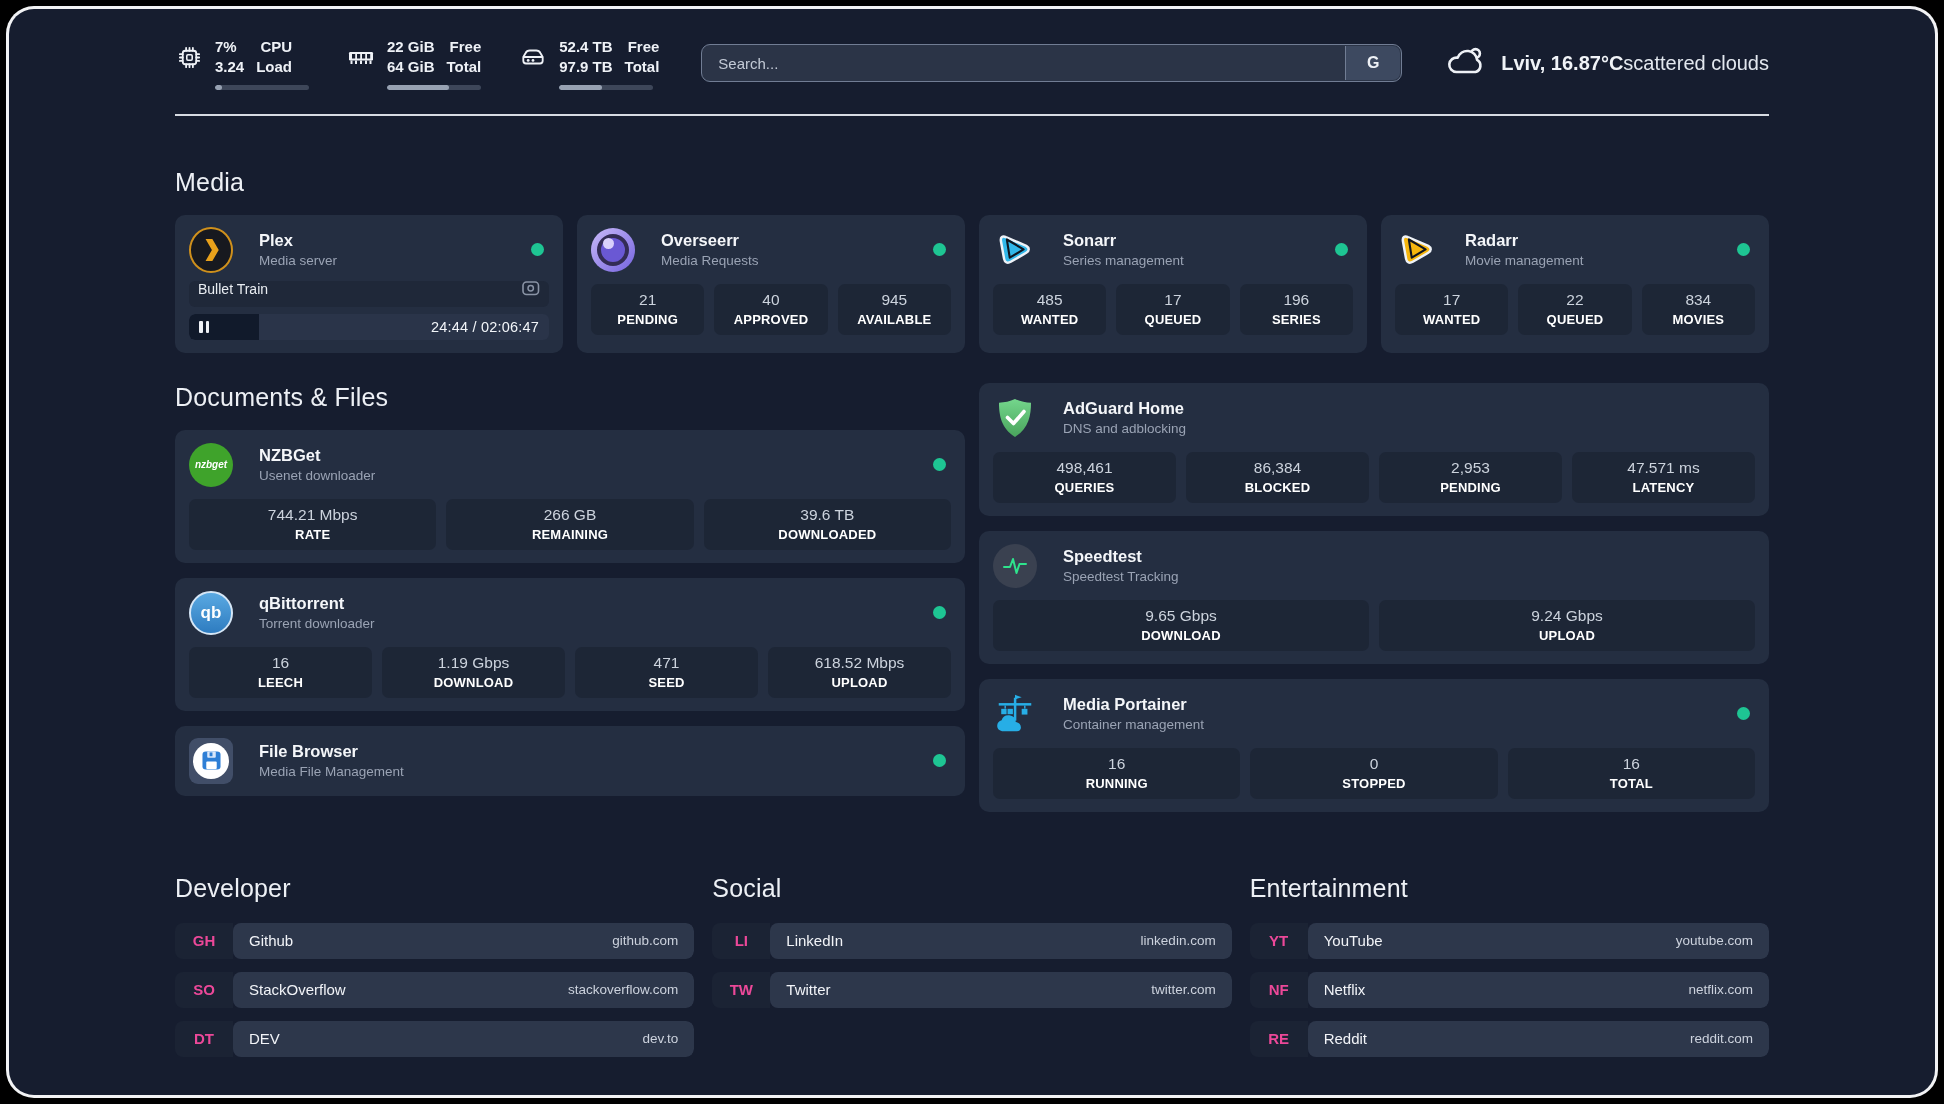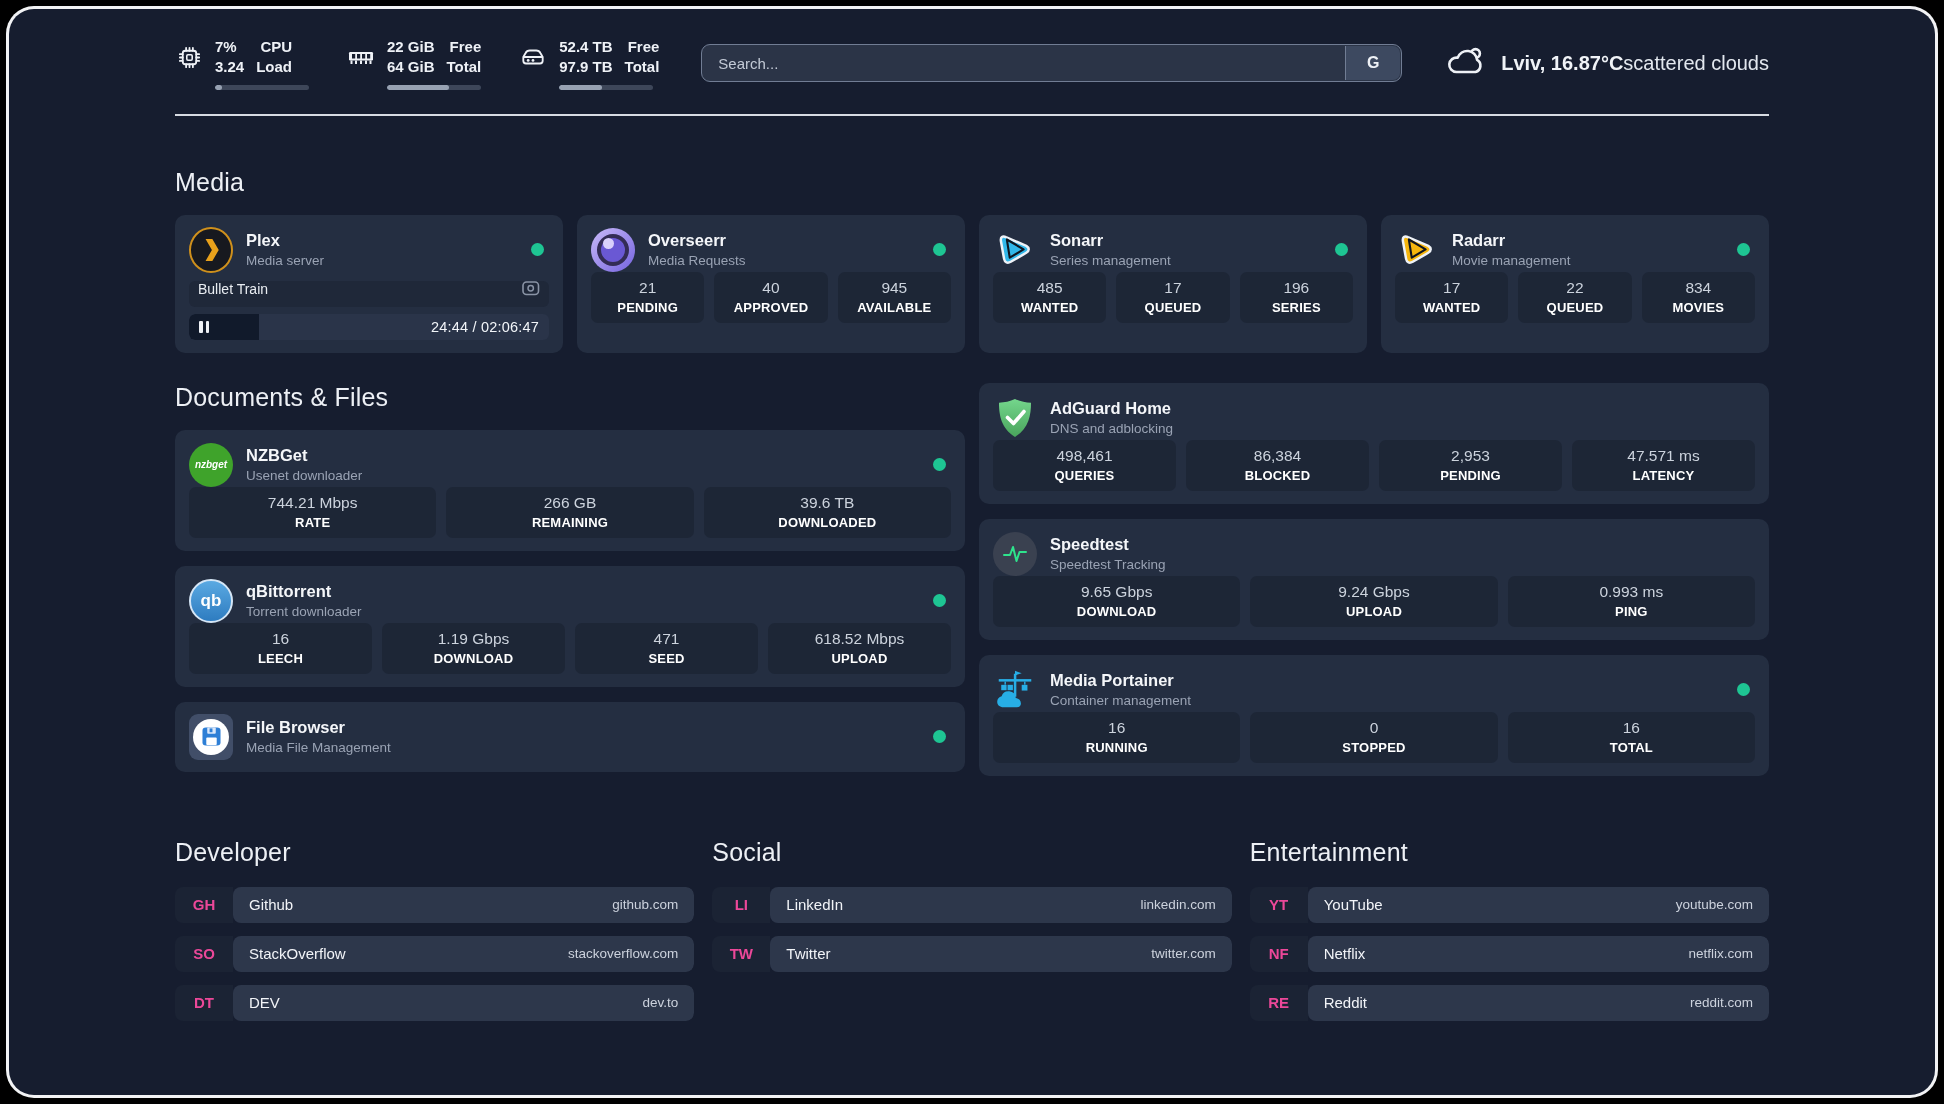--- a/index.html
+++ b/index.html
@@ -37,28 +37,28 @@
   .weather{display:flex;align-items:center;gap:13px;}
   .weather-text{display:flex;flex-direction:row;font-size:20px;line-height:1.4;color:#f0f3f7;font-weight:600;}
   .weather-text .cond{font-weight:400;color:#e3e8ef;}
   .divider{margin-top:24px;border-bottom:2px solid #d7dbe2;}
 
   
   .section-title{font-size:25px;font-weight:400;color:#edf0f5;letter-spacing:0.2px;}
   .media-title{margin:52px 0 18px;}
   .media-grid{display:grid;grid-template-columns:repeat(4,1fr);gap:14px;}
   .card{background:#242e41;border-radius:10px;padding:13px 14px;box-sizing:border-box;}
-  .card-header{display:flex;align-items:center;gap:13px;}
+  .card-header{display:flex;align-items:center;gap:26px;}
   .card-titles{display:flex;flex-direction:column;}
   .card-title{font-size:16.5px;font-weight:700;color:#f4f6f9;}
   .card-sub{font-size:13.5px;color:#9aa3b4;margin-top:3px;}
   .status-dot{width:13px;height:13px;border-radius:50%;background:#1ec593;margin-left:auto;margin-right:5px;flex:none;}
   .app-icon{width:44px;height:44px;flex:none;display:flex;align-items:center;justify-content:center;}
 
-  .stats-row{display:flex;gap:10px;}
+  .stats-row{display:flex;gap:10px;margin-top:12px;}
   .stat{flex:1;background:#1d2636;border-radius:7px;padding:7px 4px 8px;text-align:center;}
   .stat-value{font-size:15.5px;color:#ccd3dd;}
   .stat-label{font-size:13px;color:#fff;font-weight:700;margin-top:3px;letter-spacing:0.2px;}
 
   
   .plex-row{background:#1f2839;border-radius:6px;margin-top:9px;height:26px;display:flex;align-items:flex-start;
     padding:0 9px;font-size:14px;color:#e9edf2;}
   .plex-row .cast{margin-left:auto;display:flex;}
   .plex-progress{position:relative;background:#2a3449;border-radius:6px;margin-top:7px;height:26px;
     display:flex;align-items:center;padding:0 10px;overflow:hidden;}
@@ -490,24 +490,20 @@
             </div>
           </div>
           <div class="stats-row">
             <div class="stat">
               <div class="stat-value">9.65 Gbps</div>
               <div class="stat-label">DOWNLOAD</div>
             </div>
             <div class="stat">
               <div class="stat-value">9.24 Gbps</div>
               <div class="stat-label">UPLOAD</div>
-            </div>
-            <div class="stat">
-              <div class="stat-value">0.993 ms</div>
-              <div class="stat-label">PING</div>
             </div>
           </div>
         </div>
 
         <div class="card">
           <div class="card-header">
             <span class="app-icon">
               <svg width="46" height="42" viewBox="0 0 46 40">
                     <g fill="#27aee6">
                 <polygon points="23,0 30,2.4 23,4.8"></polygon>

